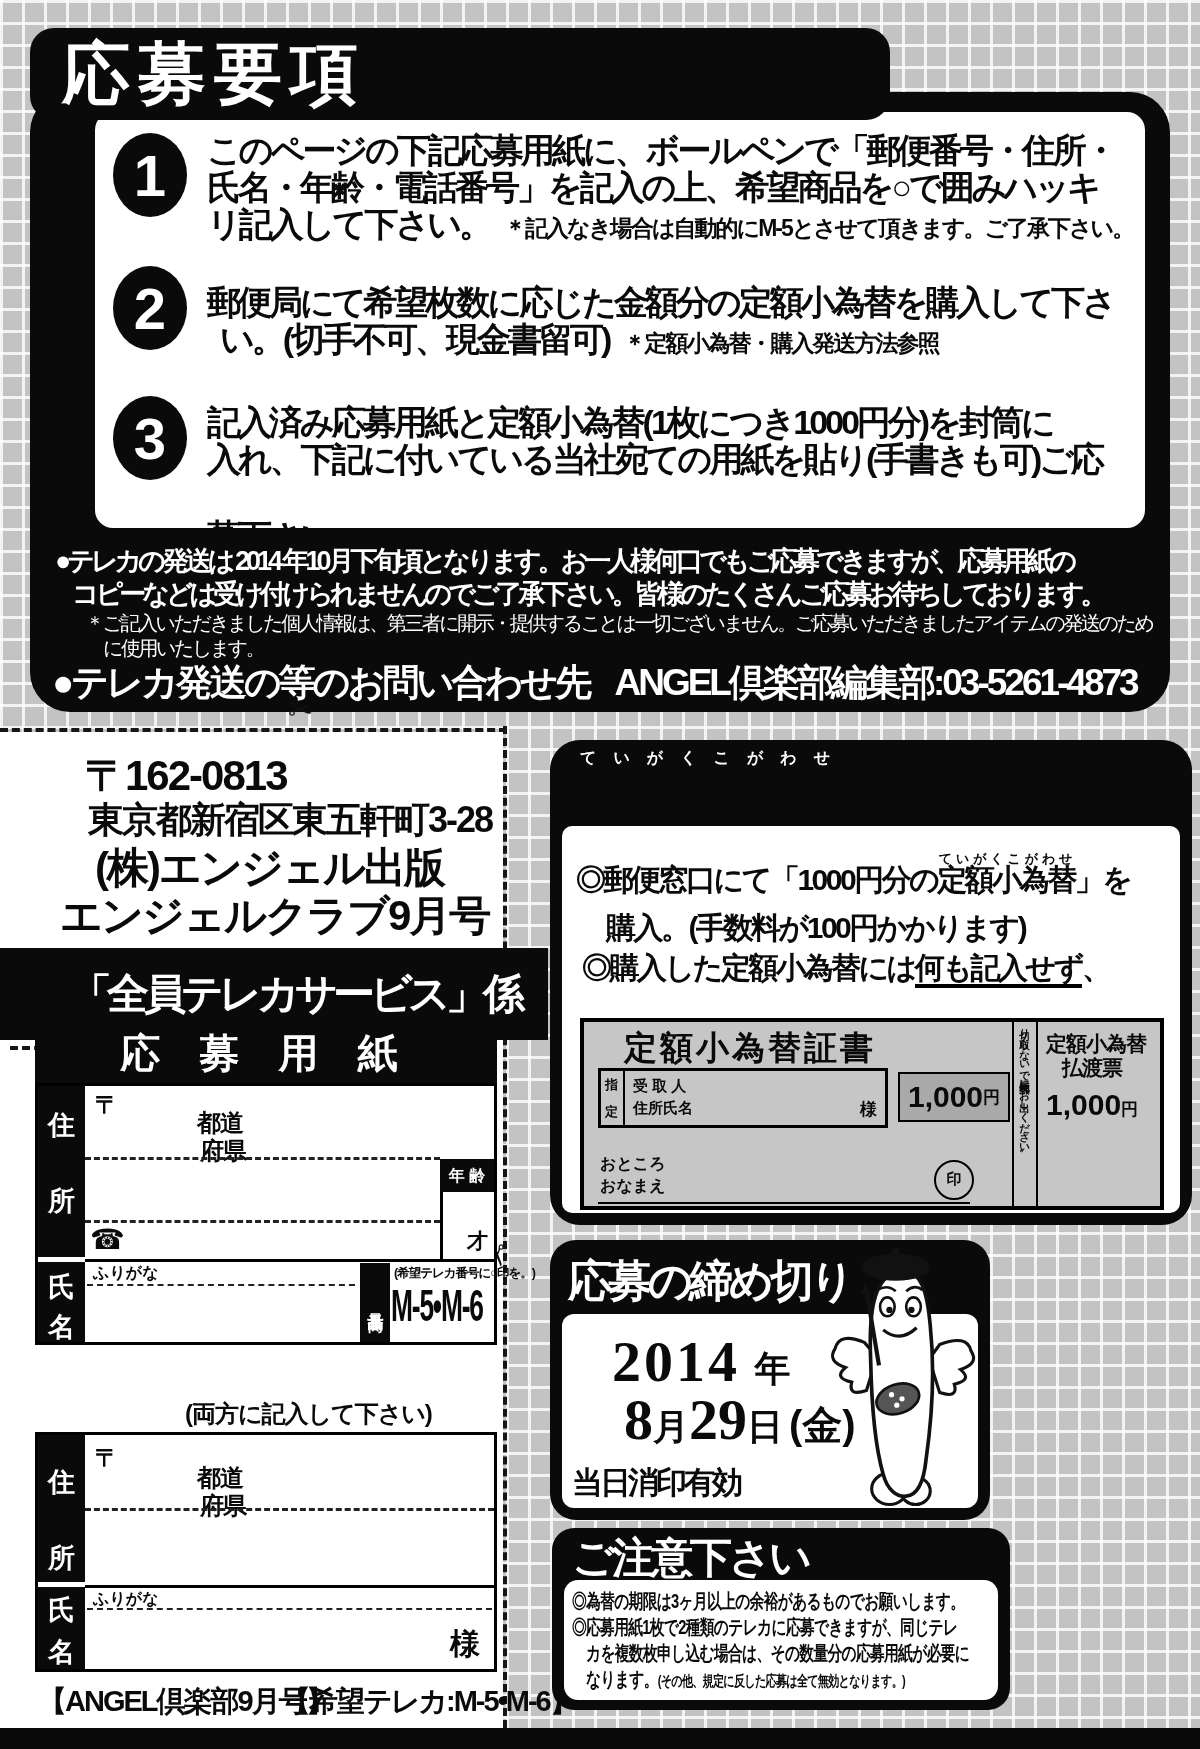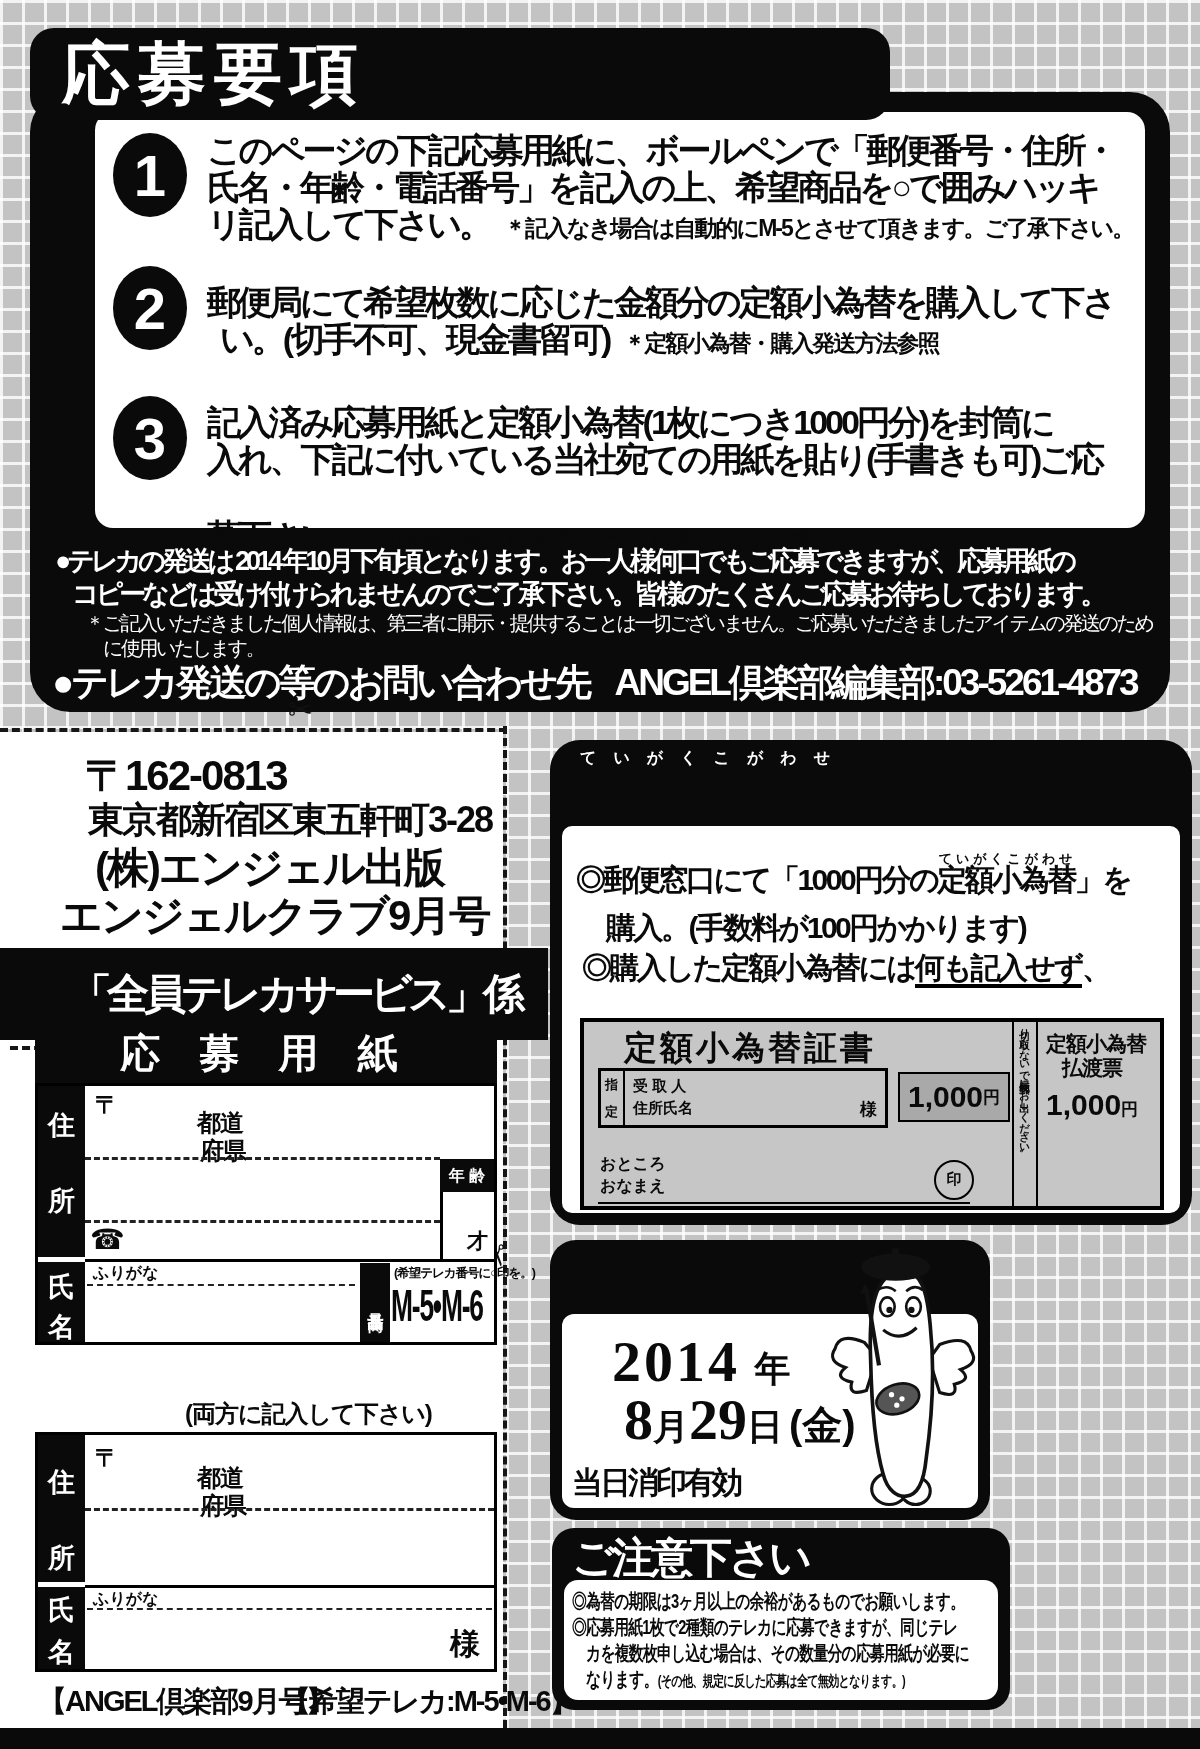--- a/index.html
+++ b/index.html
@@ -206,20 +206,21 @@
         </div>
         <div style="position:absolute;left:16px;top:132px;font-size:16px;font-weight:bold;">おところ</div>
         <div style="position:absolute;left:16px;top:154px;font-size:16px;font-weight:bold;">おなまえ</div>
         <div style="position:absolute;left:14px;top:180px;width:372px;border-top:2px solid #000;"></div>
         <div style="position:absolute;left:350px;top:138px;width:36px;height:36px;border:2px solid #000;border-radius:50%;text-align:center;line-height:34px;font-size:15px;font-weight:bold;"><span>印</span></div>
       </div>
     </div>
   </div>
 
   <div class="blackbox" style="left:550px;top:1240px;width:440px;height:280px;border-radius:26px;">
+    <div class="boxtitle" style="left:18px;top:12px;font-size:44px;letter-spacing:-4px;">応募の締め切り</div>
     <div class="whitebox grid-faint" style="left:12px;top:74px;width:416px;height:194px;border-radius:12px;">
       <div style="position:absolute;left:50px;top:14px;white-space:nowrap;text-align:right;">
         <span class="serif" style="font-size:58px;letter-spacing:3px;">2014</span>
         <span style="font-size:36px;font-weight:bold;margin-left:10px;">年</span>
       </div>
       <div style="position:absolute;left:62px;top:72px;white-space:nowrap;">
         <span class="serif" style="font-size:58px;">8</span><span style="font-size:36px;font-weight:bold;">月</span><span class="serif" style="font-size:58px;">29</span><span style="font-size:36px;font-weight:bold;">日</span><span style="font-size:40px;font-weight:bold;margin-left:6px;">(金)</span>
       </div>
       <div style="position:absolute;left:10px;top:148px;font-size:31px;font-weight:bold;letter-spacing:-3px;white-space:nowrap;">当日消印有効</div>
     </div>

